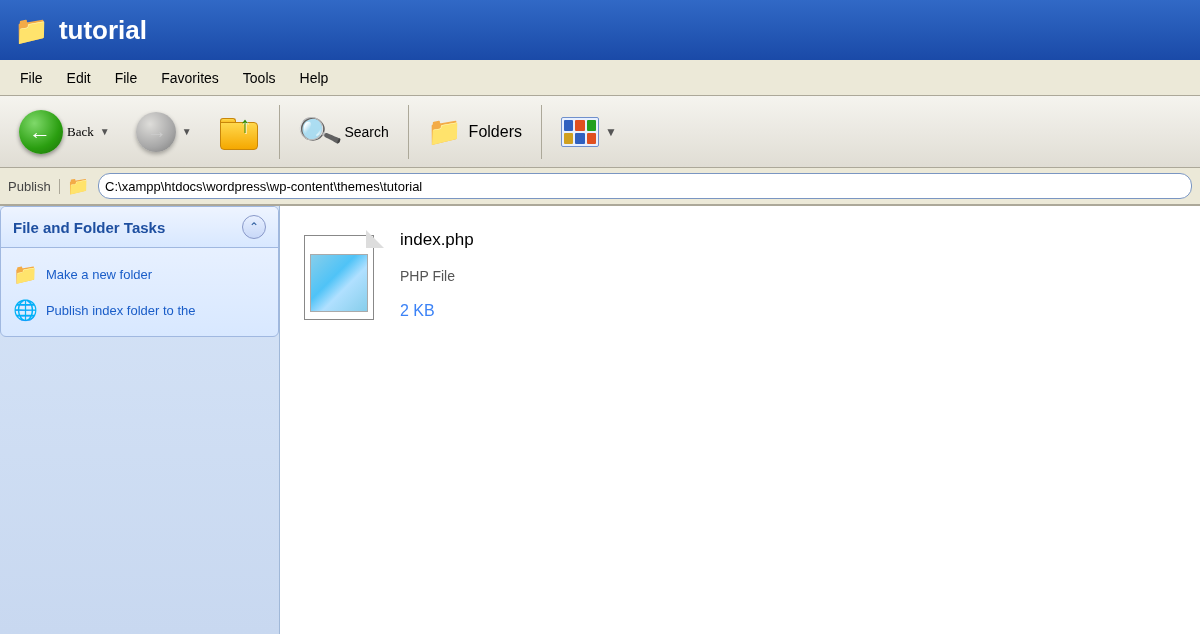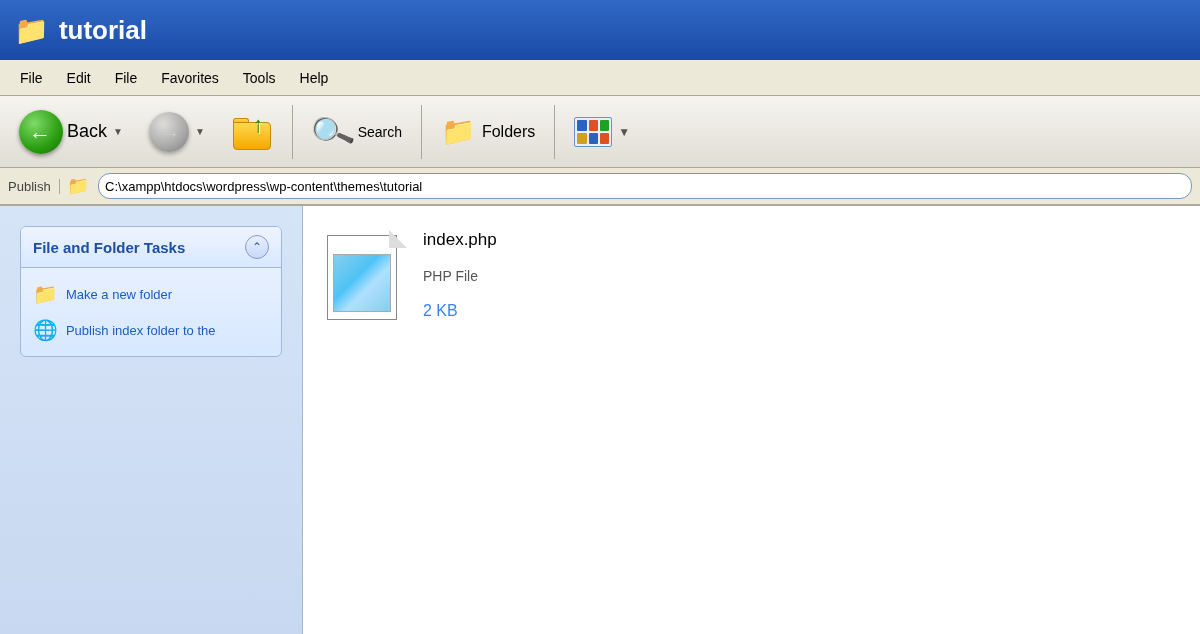--- a/index.html
+++ b/index.html
@@ -224,24 +224,24 @@
 
     
     .main-content {
       display: flex;
       height: calc(634px - 60px - 36px - 72px - 38px);
       background: white;
     }
 
     
     .left-panel {
-      width: 303px;
+      width: 280px;
       background: linear-gradient(to bottom, #D6E4F7 0%, #C8D8F0 100%);
       border-right: 1px solid #A0B8D8;
-      padding: 20px;
+      padding: 0;
       flex-shrink: 0;
     }
     .task-box {
       background: linear-gradient(to bottom, #EEF4FF 0%, #D8E8FF 100%);
       border: 1px solid #A0B8E0;
       border-radius: 6px;
       padding: 0;
       overflow: hidden;
     }
     .task-box-header {
@@ -374,21 +374,21 @@
   <div class="menu-item">Tools</div>
   <div class="menu-item">Help</div>
 </div>
 
 <div class="toolbar">
 
   <div class="toolbar-btn back-with-arrow" style="min-width:80px; flex-direction:row; height:62px; align-items:center; gap:4px;">
     <div class="btn-back-circle">
       <span class="arrow">←</span>
     </div>
-    <span style="font-size:18px;">Back</span>
+    <span style="font-size:13px;font-family:Liberation Serif, serif;">Back</span>
     <span class="dropdown-arrow">▼</span>
   </div>
 
   <div class="toolbar-btn back-with-arrow" style="flex-direction:row; height:62px; align-items:center; gap:4px; min-width:60px;">
     <div class="btn-fwd-circle">
       <span class="arrow">→</span>
     </div>
     <span class="dropdown-arrow">▼</span>
   </div>
 

